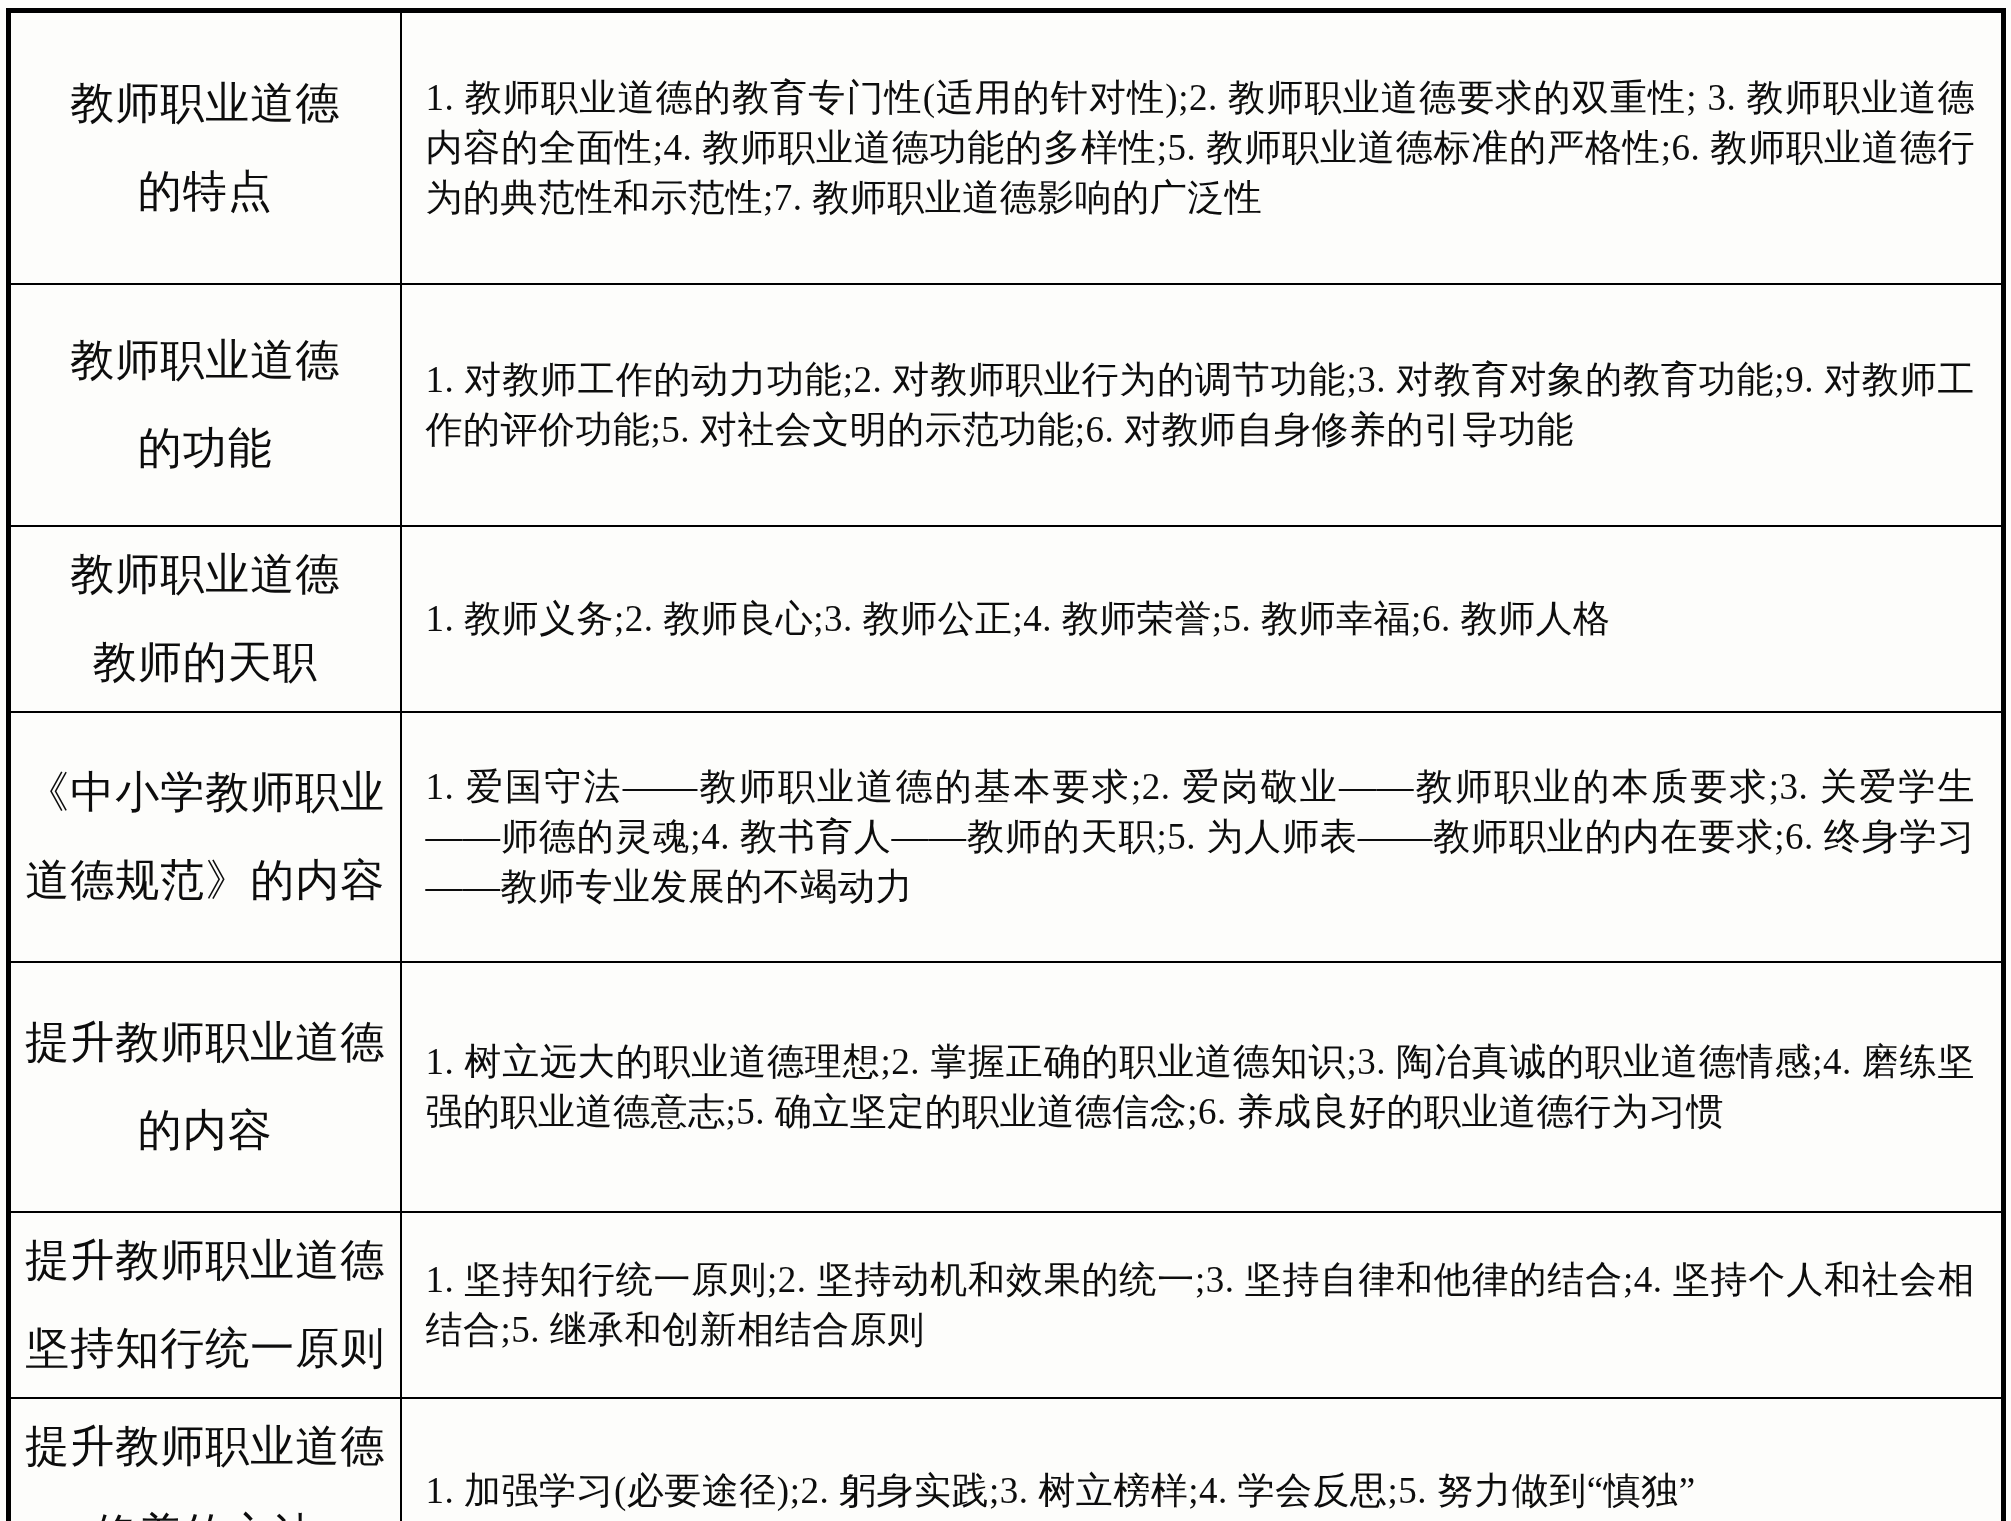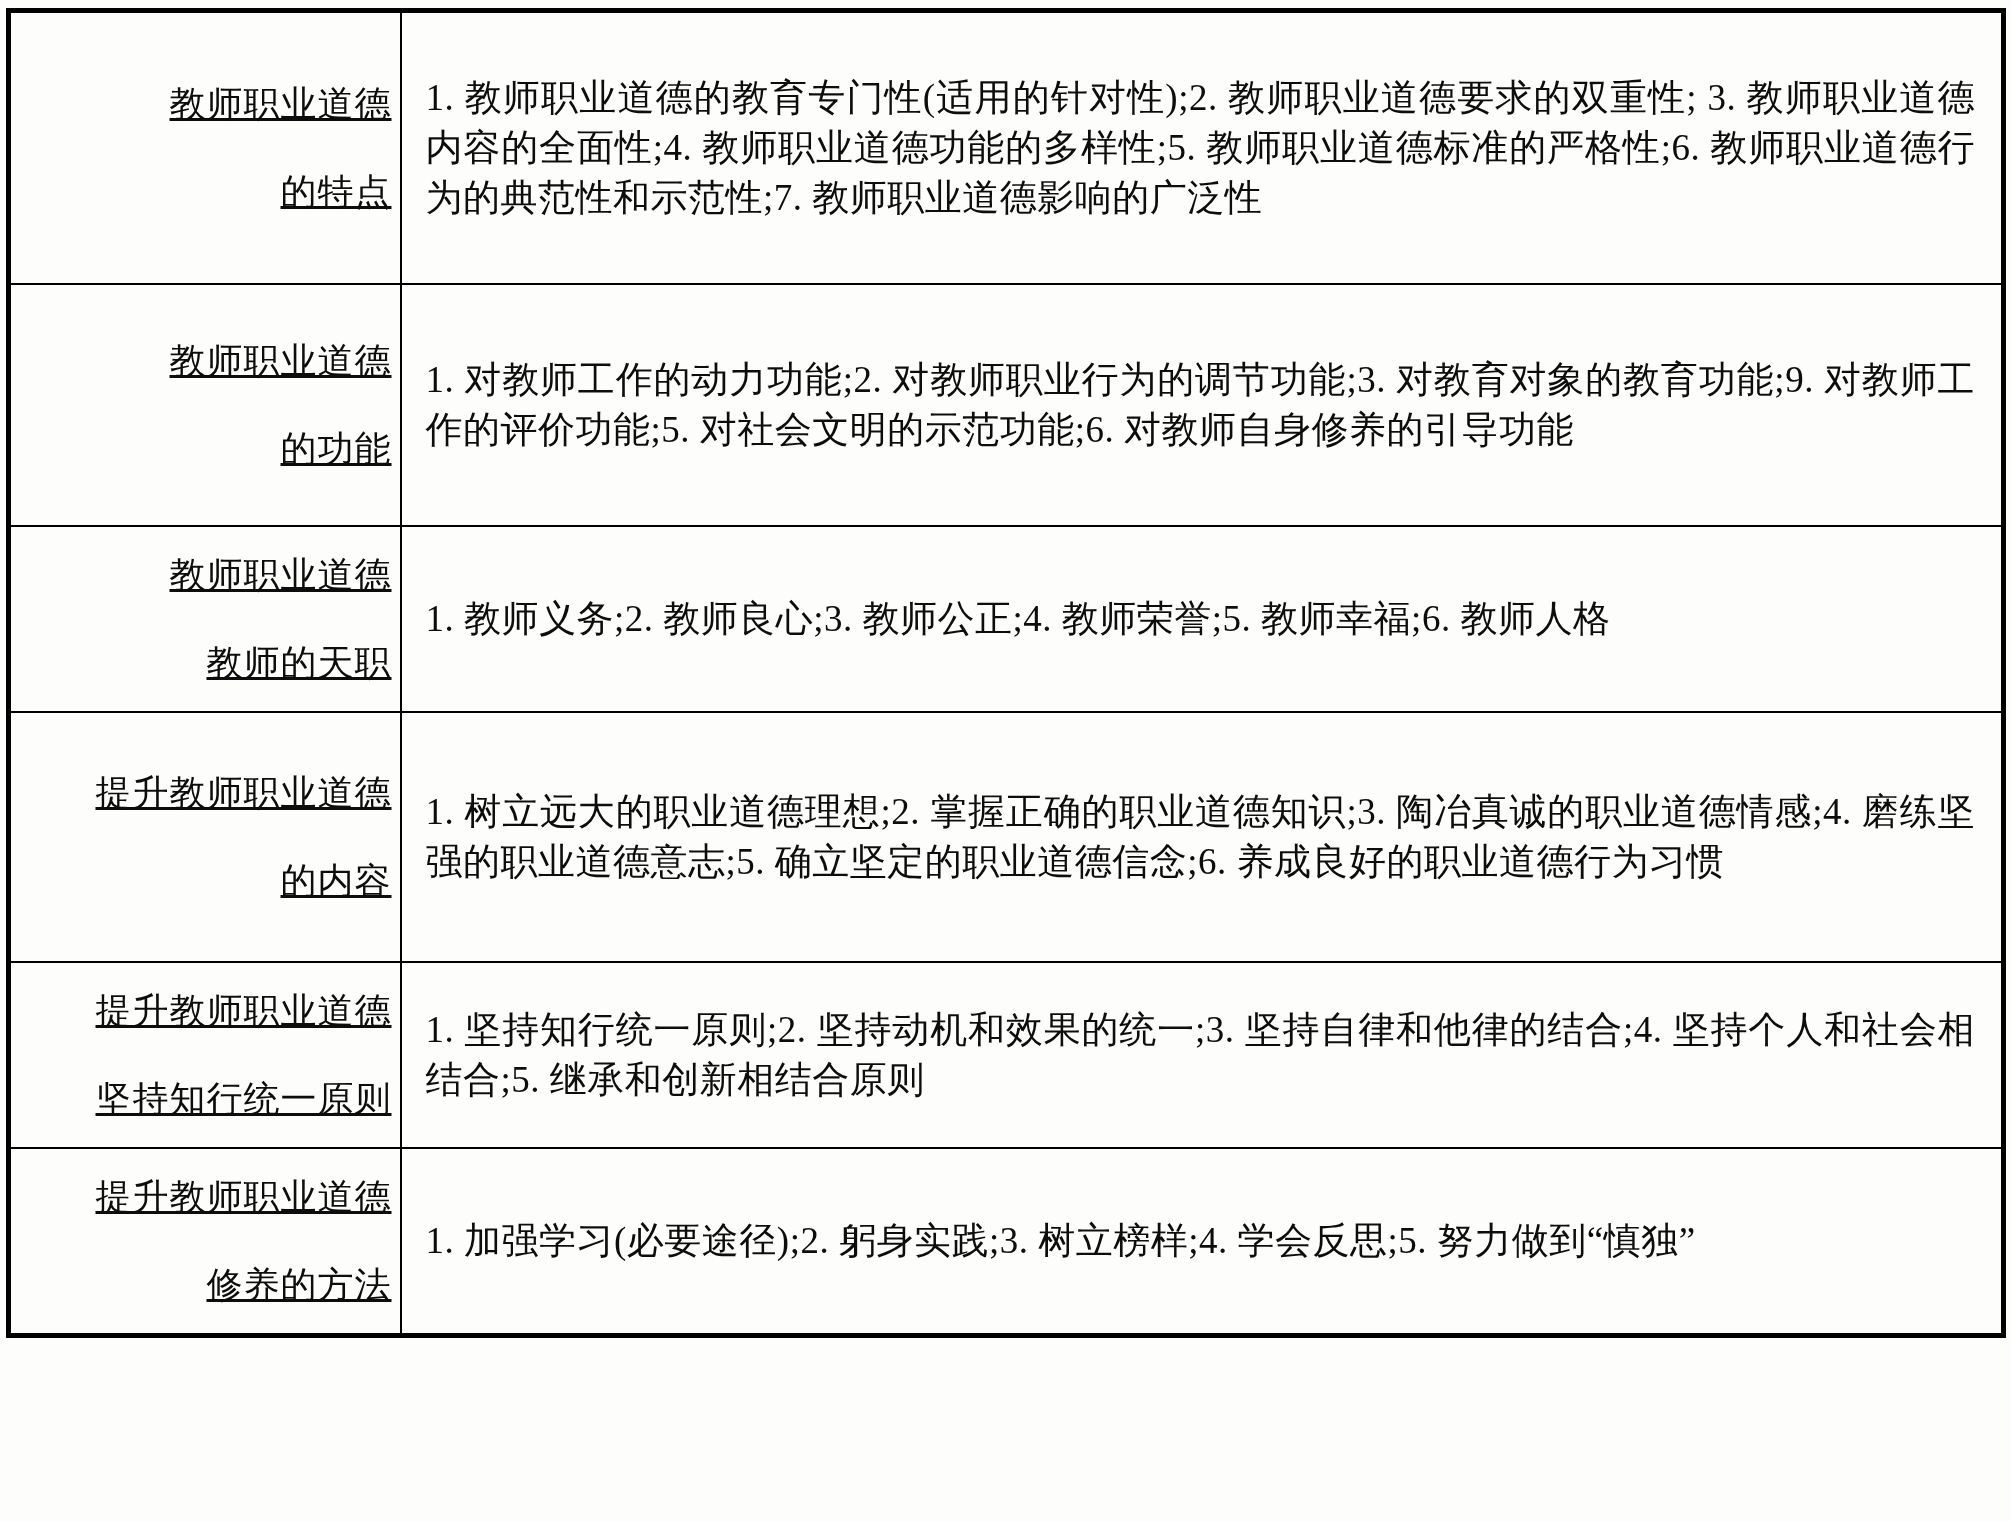--- a/index.html
+++ b/index.html
@@ -23,26 +23,25 @@
     width: 2000px;
     border: 5px solid #000;
   }
   table.ethics-table td {
     border: 2px solid #000;
     vertical-align: middle;
     box-sizing: border-box;
   }
   td.head {
     width: 392px;
-    text-align: right;
-    font-size: 36px;
+    text-align: center;
+    font-size: 44px;
     line-height: 88px;
     padding: 4px 8px;
     letter-spacing: 1px;
-    text-decoration: underline;
   }
   td.body-cell {
     font-size: 37px;
     line-height: 50px;
     padding: 6px 26px 6px 24px;
     text-align: justify;
     text-justify: inter-ideograph;
     letter-spacing: 0.5px;
   }
   tr.r1 { height: 273px; }
@@ -73,20 +72,27 @@
         </td>
         <td class="body-cell">1. 对教师工作的动力功能;2. 对教师职业行为的调节功能;3. 对教育对象的教育功能;9. 对教师工作的评价功能;5. 对社会文明的示范功能;6. 对教师自身修养的引导功能</td>
       </tr>
       <tr class="r3">
         <td class="head">
           <div>教师职业道德</div>
           <div>教师的天职</div>
         </td>
         <td class="body-cell">1. 教师义务;2. 教师良心;3. 教师公正;4. 教师荣誉;5. 教师幸福;6. 教师人格</td>
       </tr>
+      <tr class="r4">
+        <td class="head">
+          <div>《中小学教师职业</div>
+          <div>道德规范》的内容</div>
+        </td>
+        <td class="body-cell">1. 爱国守法——教师职业道德的基本要求;2. 爱岗敬业——教师职业的本质要求;3. 关爱学生——师德的灵魂;4. 教书育人——教师的天职;5. 为人师表——教师职业的内在要求;6. 终身学习——教师专业发展的不竭动力</td>
+      </tr>
       <tr class="r5">
         <td class="head">
           <div>提升教师职业道德</div>
           <div>的内容</div>
         </td>
         <td class="body-cell">1. 树立远大的职业道德理想;2. 掌握正确的职业道德知识;3. 陶冶真诚的职业道德情感;4. 磨练坚强的职业道德意志;5. 确立坚定的职业道德信念;6. 养成良好的职业道德行为习惯</td>
       </tr>
       <tr class="r6">
         <td class="head">
           <div>提升教师职业道德</div>

